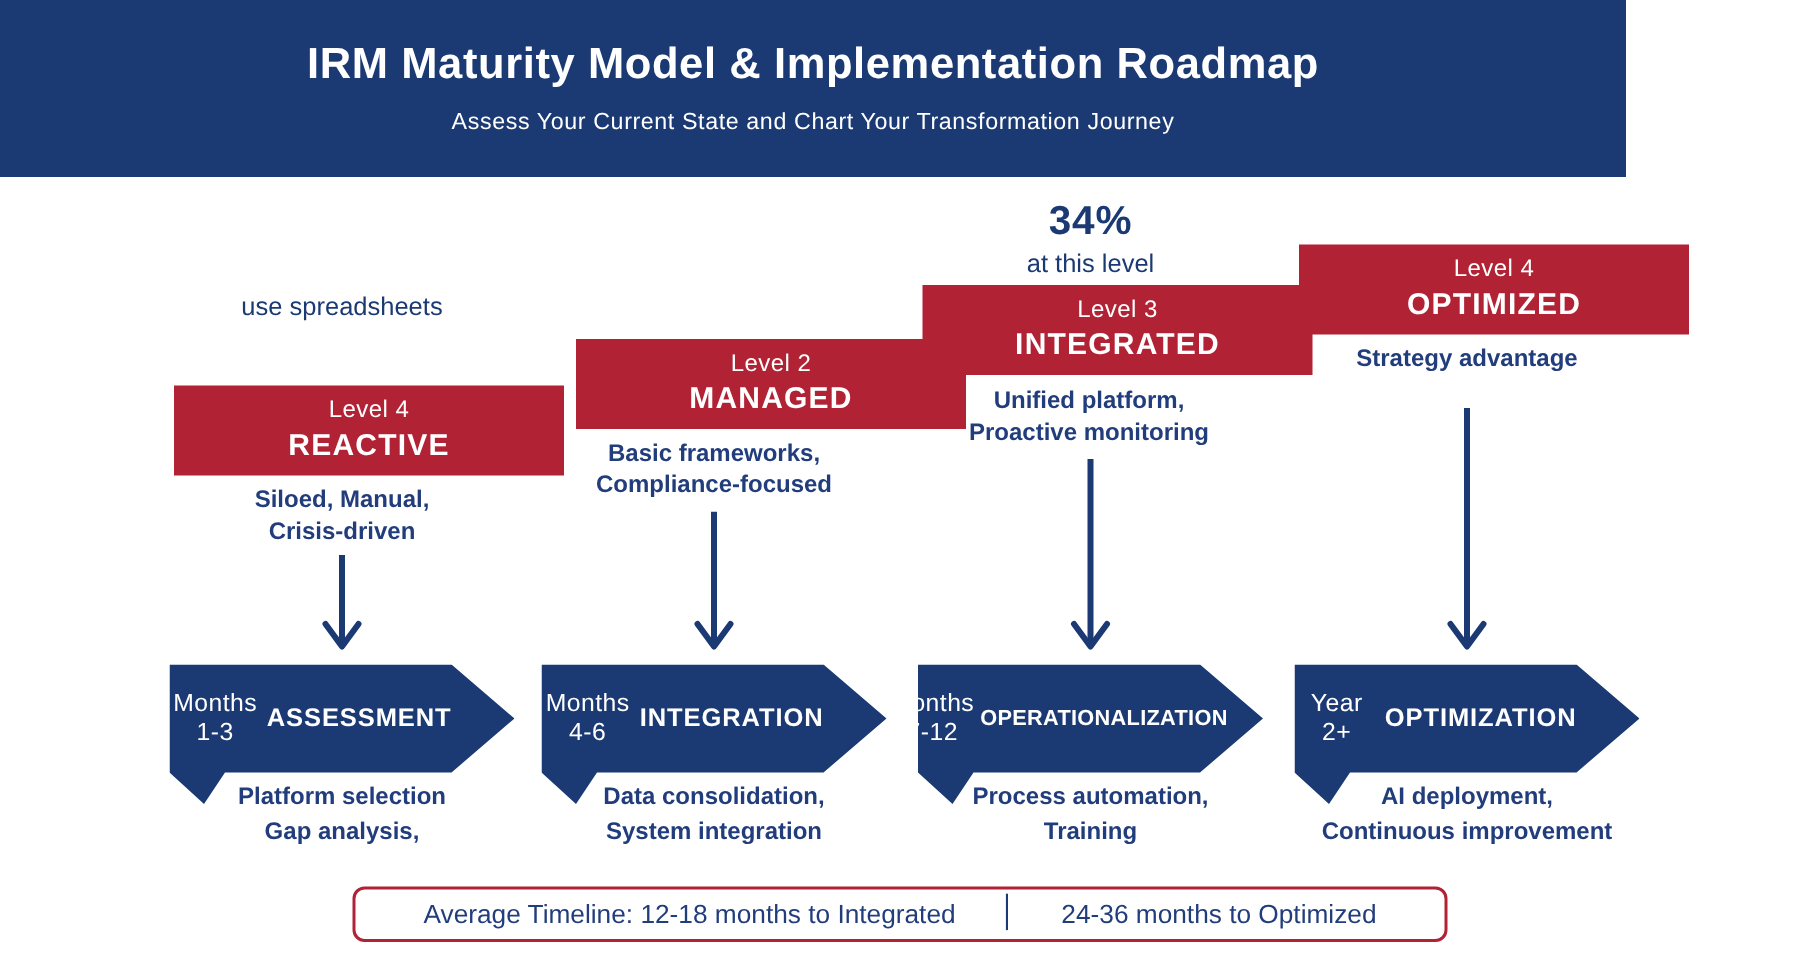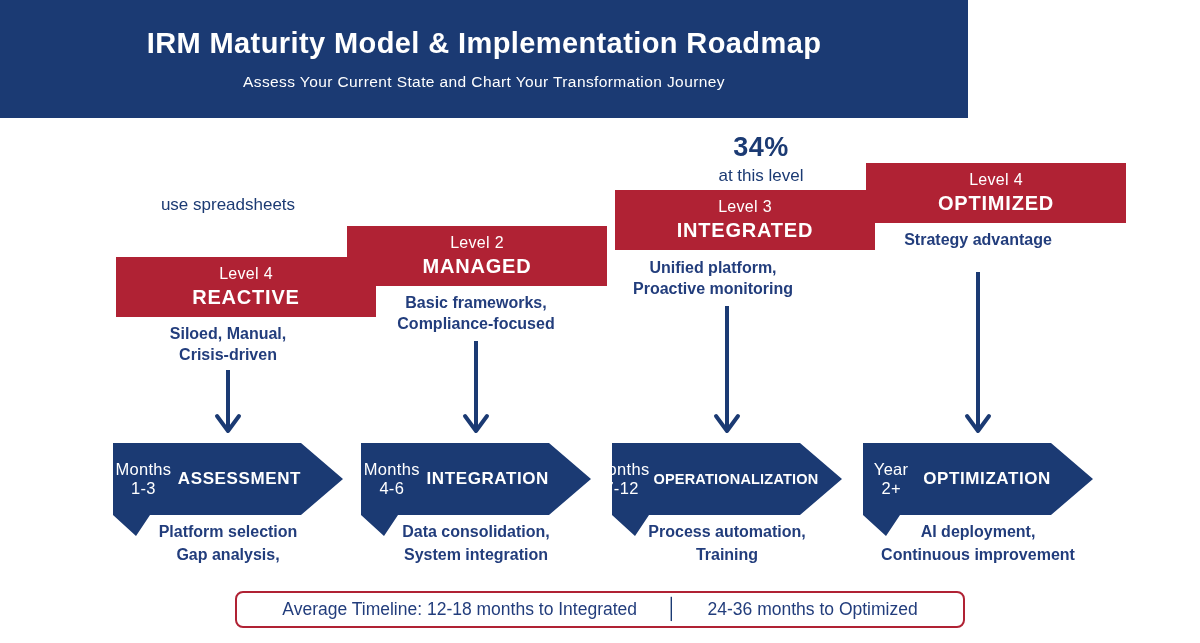--- a/index.html
+++ b/index.html
@@ -2,21 +2,21 @@
 <html><head>
 <meta charset="utf-8">
 <style>
   html,body{margin:0;padding:0;background:#ffffff;}
   .canvas{
     position:relative;width:1200px;height:643px;background:#ffffff;overflow:hidden;
     font-family:"Liberation Sans",sans-serif;
   }
   
   .header{
-    position:absolute;left:0;top:0;width:968px;height:118px;background:#1b3a73;
+    position:absolute;left:0;top:0;width:1084px;height:118px;background:#1b3a73;
     display:flex;flex-direction:column;align-items:center;justify-content:center;gap:13px;
     color:#ffffff;text-align:center;
   }
   .header .title{font-size:29px;font-weight:bold;letter-spacing:0.4px;}
   .header .subtitle{font-size:15.5px;letter-spacing:0.4px;}
 
   
   .stat{position:absolute;width:224px;text-align:center;color:#1b3a73;}
   .stat .stat-value{font-size:27px;font-weight:bold;letter-spacing:0.5px;}
   .stat .stat-label{font-size:17px;margin-top:3px;}
@@ -47,30 +47,30 @@
 
   
   .col1 .stat{left:116px;top:192px;}
   .col1 .levelbox{left:116px;top:257px;}
   .col1 .desc{left:98px;top:323px;}
   .col1 .varrow{left:214px;top:370px;}
   .col1 .banner{left:113px;}
   .col1 .banner-text{left:113px;}
   .col1 .caption{left:93px;}
 
-  .col2 .levelbox{left:347px;top:226px;justify-content:center;}
+  .col2 .levelbox{left:384px;top:226px;justify-content:center;}
   .col2 .desc{left:346px;top:292px;}
   .col2 .varrow{left:462px;top:341px;}
   .col2 .banner{left:361px;}
   .col2 .banner-text{left:361px;}
   .col2 .caption{left:341px;}
 
-  .col3 .stat{left:649px;top:132px;}
+  .col3 .stat{left:615px;top:132px;}
   .col3 .levelbox{left:615px;top:190px;}
-  .col3 .desc{left:583px;top:257px;}
+  .col3 .desc{left:596px;top:257px;}
   .col3 .varrow{left:713px;top:306px;}
   .col3 .banner{left:612px;}
   .col3 .banner-text{left:612px;}
   .col3 .caption{left:592px;}
 
   .col4 .levelbox{left:866px;top:163px;}
   .col4 .desc{left:848px;top:229px;}
   .col4 .varrow{left:964px;top:272px;}
   .col4 .banner{left:863px;}
   .col4 .banner-text{left:863px;}

